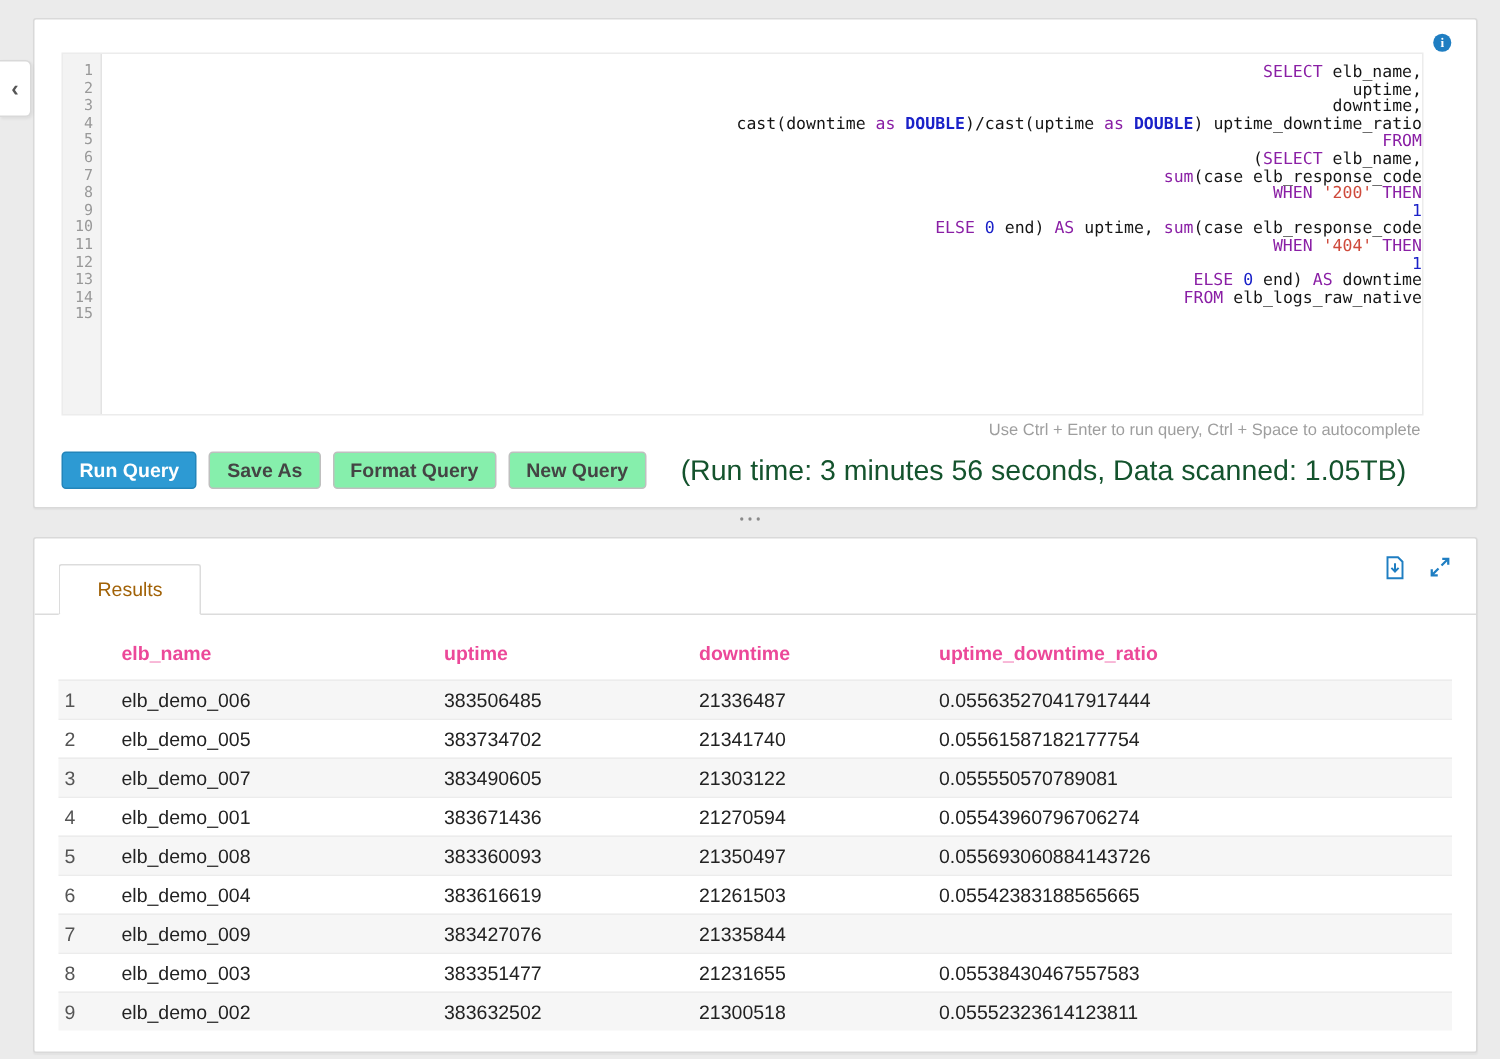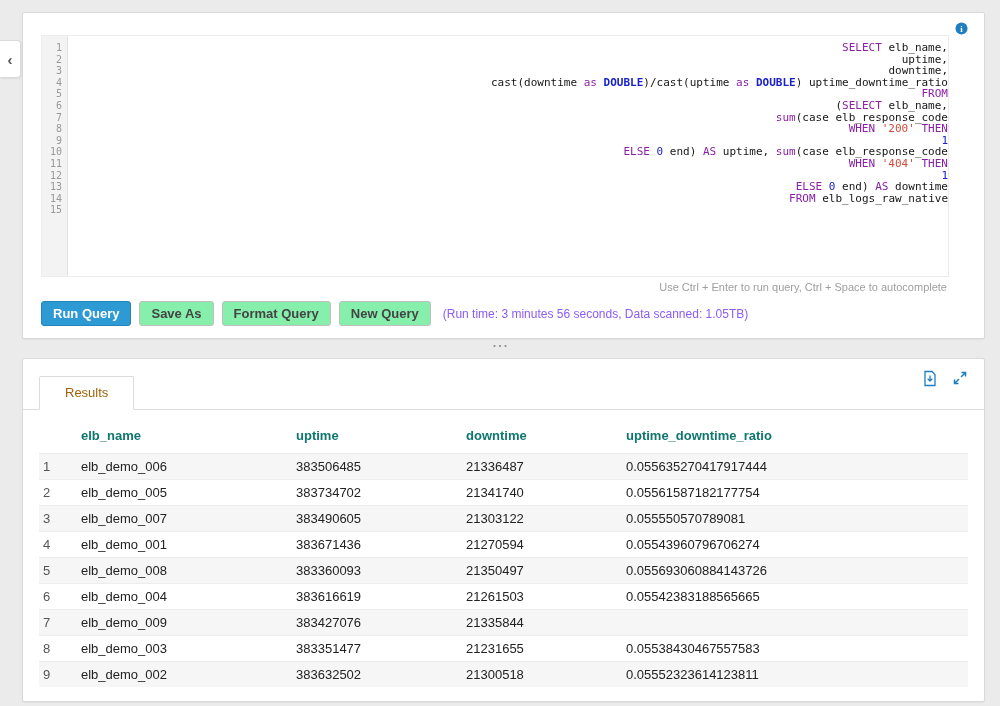--- a/index.html
+++ b/index.html
@@ -53,30 +53,30 @@
   .tok-p   { color:#151515; }
   .tok-kw  { color:#8a1fa5; }
   .tok-ty  { color:#1a21c8; font-weight:bold; }
   .tok-num { color:#1a21c8; }
   .tok-str { color:#cf4a3c; }
   .hint {
     margin:4px 37px 0 0; text-align:right;
     font-size:11px; color:#9e9e9e;padding-left:24px;
   }
   .toolbar {
-    margin:8px 0 0 18px; display:flex; align-items:center; gap:8px;
+    margin:8px 0 0 18px; display:flex; align-items:flex-end; gap:8px;
   }
   .btn {
     font-family:"Liberation Sans", sans-serif;
     font-size:13px; font-weight:bold; color:#444;
     background:#86efac; border:1px solid #bfbfbf; border-radius:3px;
     padding:4px 11px; cursor:pointer; line-height:15px;
   }
   .btn-primary { background:#2d9ad3; border-color:#2385ba; color:#fff; }
-  .status { font-size:12px; color:#8b5cf6; margin-left:4px; }
+  .status { font-size:19px; color:#14532d; margin-left:15px; }
   
   .splitter {
     position:absolute; top:339px; left:0; right:0; height:13px;
     display:flex; align-items:center; justify-content:center;
     cursor:row-resize;
   }
   
   .results-card {
     position:absolute; left:22px; right:15px; top:358px; height:344px;
     overflow:hidden;
@@ -91,21 +91,21 @@
     font-size:13px; color:#a16207; margin-bottom:-1px; cursor:pointer;
   }
   .result-icons { display:flex; gap:14px; margin-bottom:22px; }
   .result-icons span { cursor:pointer; line-height:0; }
   .rtable { margin:0 16px; }
   .thead, .trow {
     display:grid;
     grid-template-columns:42px 215px 170px 160px 1fr;
     font-size:13px;
   }
-  .thead { font-weight:bold; color:#0f766e; padding:18px 0 10px; }
+  .thead { font-weight:bold; color:#ec4899; padding:18px 0 10px; }
   .trow { height:26px; align-items:center; border-top:1px solid #ececec; color:#222; }
   .trow:nth-child(odd) { background:#f6f6f6; }
   .idx { color:#555; padding-left:4px; }
 </style>
 </head>
 <body>
 
 <div class="collapse-tab">
   <span class="chev">‹</span>
 </div>

